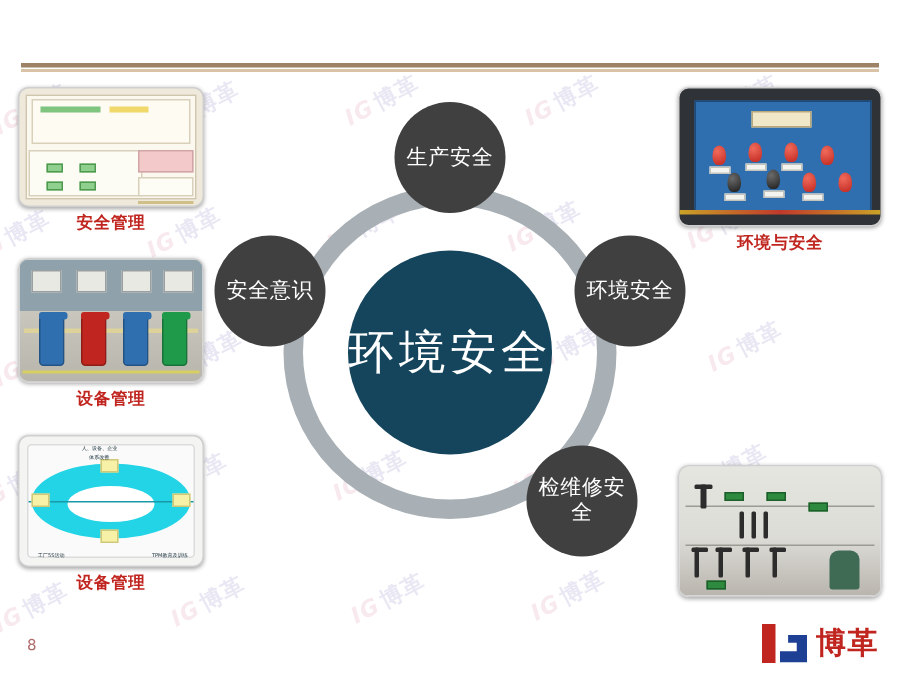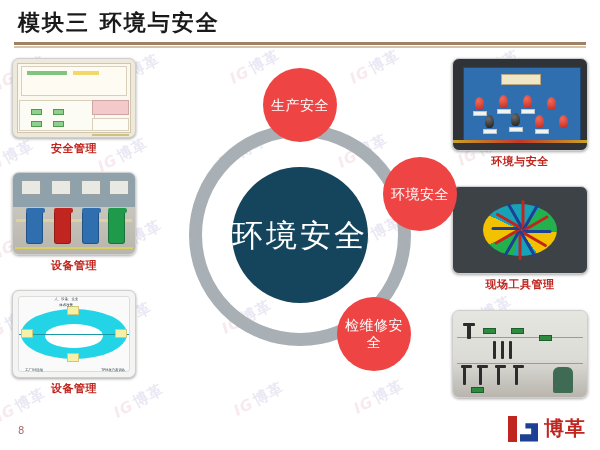--- a/index.html
+++ b/index.html
@@ -145,31 +145,31 @@
     color:#ffffff;
     font-size:31px;
     line-height:1.12;
     letter-spacing:3px;
     text-align:center;
   }
   .node {
     position:absolute;
     width:74px; height:74px;
     border-radius:50%;
-    background:#ef4444;
+    background:#404040;
     color:#ffffff;
     display:flex; align-items:center; justify-content:center;
     font-size:14px; line-height:1.2;
     text-align:center;
     letter-spacing:.5px;
     padding:0 5px;
   }
   .n0 { left:133px; top:3px; }        
   .n1 { left:253px; top:92px; }       
-  .n2 { left:207px; top:232px; }      
+  .n2 { left:221px; top:232px; }      
   .n3 { left:62px;  top:232px; }      
   .n4 { left:13px;  top:92px; }       
 
   
   .pagenum {
     position:absolute; left:18px; bottom:14px;
     font-size:10px; color:#b06a6a;
     z-index:20;
   }
   .logo {
@@ -188,21 +188,20 @@
     background:#1d3f94;
     clip-path: polygon(0 0,100% 0,100% 100%,0 100%,0 72%,62% 72%,62% 50%,30% 50%,30% 30%,100% 30%,100% 0,0 0);
   }
   .logo .txt { font-size:20px; font-weight:bold; color:#c0261f; letter-spacing:1px; }
 </style>
 </head>
 <body>
 
 <div id="slide">
 
-  <div class="title">模块三 环境与安全</div>
   <div class="rule-outer"></div>
   <div class="rule-inner"></div>
 
   <div class="card" style="left:12px; top:58px; width:124px;">
     <div class="photo ph1" style="height:80px;">
       <div class="frame"></div>
       <div class="rowA"></div>
       <div class="rowB"></div>
       <div class="rowC"></div>
       <div class="rowD"></div>
@@ -275,38 +274,20 @@
       <div class="tag" style="left:44px; top:50px;"></div>
       <div class="tag" style="left:68px; top:50px;"></div>
       <div class="tag" style="left:30px; top:70px;"></div>
       <div class="tag" style="left:56px; top:68px;"></div>
       <div class="tag" style="left:82px; top:70px;"></div>
       <div class="strip"></div>
     </div>
     <div class="caption">环境与安全</div>
   </div>
 
-  <div class="card" style="left:452px; top:186px; width:136px;">
-    <div class="photo ph5" style="height:88px;">
-      <div class="disk"></div>
-      <div class="tool" style="background:#c0261f; transform:rotate(0deg)   translateX(-50%);"></div>
-      <div class="tool" style="background:#1d3f94; transform:rotate(30deg)  translateX(-50%);"></div>
-      <div class="tool" style="background:#c0261f; transform:rotate(60deg)  translateX(-50%);"></div>
-      <div class="tool" style="background:#1d3f94; transform:rotate(90deg)  translateX(-50%);"></div>
-      <div class="tool" style="background:#c0261f; transform:rotate(120deg) translateX(-50%);"></div>
-      <div class="tool" style="background:#1d3f94; transform:rotate(150deg) translateX(-50%);"></div>
-      <div class="tool" style="background:#c0261f; transform:rotate(180deg) translateX(-50%);"></div>
-      <div class="tool" style="background:#1d3f94; transform:rotate(210deg) translateX(-50%);"></div>
-      <div class="tool" style="background:#c0261f; transform:rotate(240deg) translateX(-50%);"></div>
-      <div class="tool" style="background:#1d3f94; transform:rotate(270deg) translateX(-50%);"></div>
-      <div class="tool" style="background:#c0261f; transform:rotate(300deg) translateX(-50%);"></div>
-      <div class="tool" style="background:#1d3f94; transform:rotate(330deg) translateX(-50%);"></div>
-    </div>
-    <div class="caption">现场工具管理</div>
-  </div>
 
   <div class="card" style="left:452px; top:310px; width:136px;">
     <div class="photo ph6" style="height:88px;">
       <div class="shelf" style="top:26px;"></div>
       <div class="shelf" style="top:52px;"></div>
       <div class="lbl" style="left:30px; top:17px;"></div>
       <div class="lbl" style="left:58px; top:17px;"></div>
       <div class="lbl" style="left:86px; top:24px;"></div>
       <div class="lbl" style="left:18px; top:76px;"></div>
       <div class="wr" style="left:14px; top:12px; width:4px; height:16px;"></div>
@@ -332,20 +313,23 @@
 
     <div class="node n0">
       <span>生产安全</span>
     </div>
     <div class="node n1">
       <span>环境安全</span>
     </div>
     <div class="node n2">
       <span>检维修安全</span>
     </div>
+    <div class="node n4">
+      <span>安全意识</span>
+    </div>
 
     <div class="hub">
       <span>环境安全</span>
     </div>
   </div>
 
   <div class="wm-layer">
     <div class="wm" style="left:-6px;  top:64px;"><span class="wm-g">IG</span><span>博革</span></div>
     <div class="wm" style="left:108px; top:62px;"><span class="wm-g">IG</span><span>博革</span></div>
     <div class="wm" style="left:228px; top:58px;"><span class="wm-g">IG</span><span>博革</span></div>

